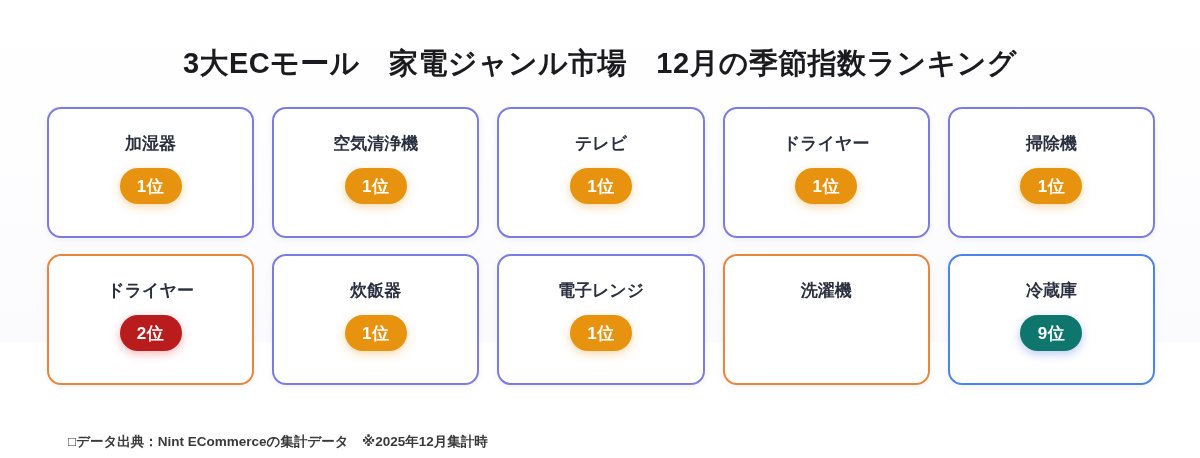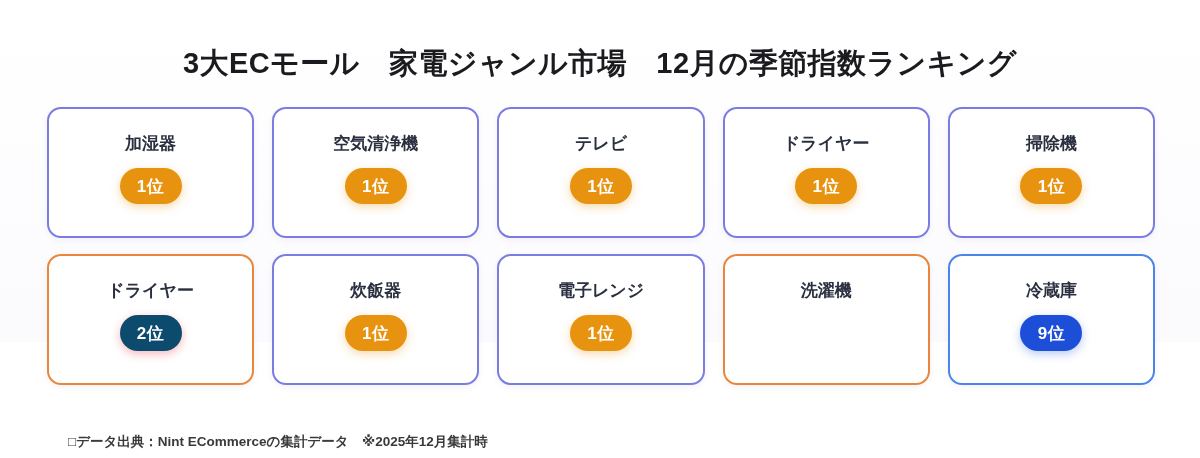--- a/index.html
+++ b/index.html
@@ -93,25 +93,25 @@
     color: #ffffff;
     letter-spacing: 0.5px;
     white-space: nowrap;
   }
   .rank-badge.badge-orange {
     background: #e8930f;
     box-shadow: 0 3px 10px rgba(232,147,15,0.34);
     text-align: center;
   }
   .rank-badge.badge-red {
-    background: #0c4a6e;
+    background: #b91c1c;
     box-shadow: 0 3px 10px rgba(229,33,48,0.32);
   }
   .rank-badge.badge-blue {
-    background: #1d4ed8;
+    background: #0f766e;
     box-shadow: 0 3px 10px rgba(35,86,221,0.32);
   }
 
   
   .footnote {
     position: absolute;
     left: 68px;
     top: 420px;
     font-size: 13.5px;
     color: #3a3a3a;

